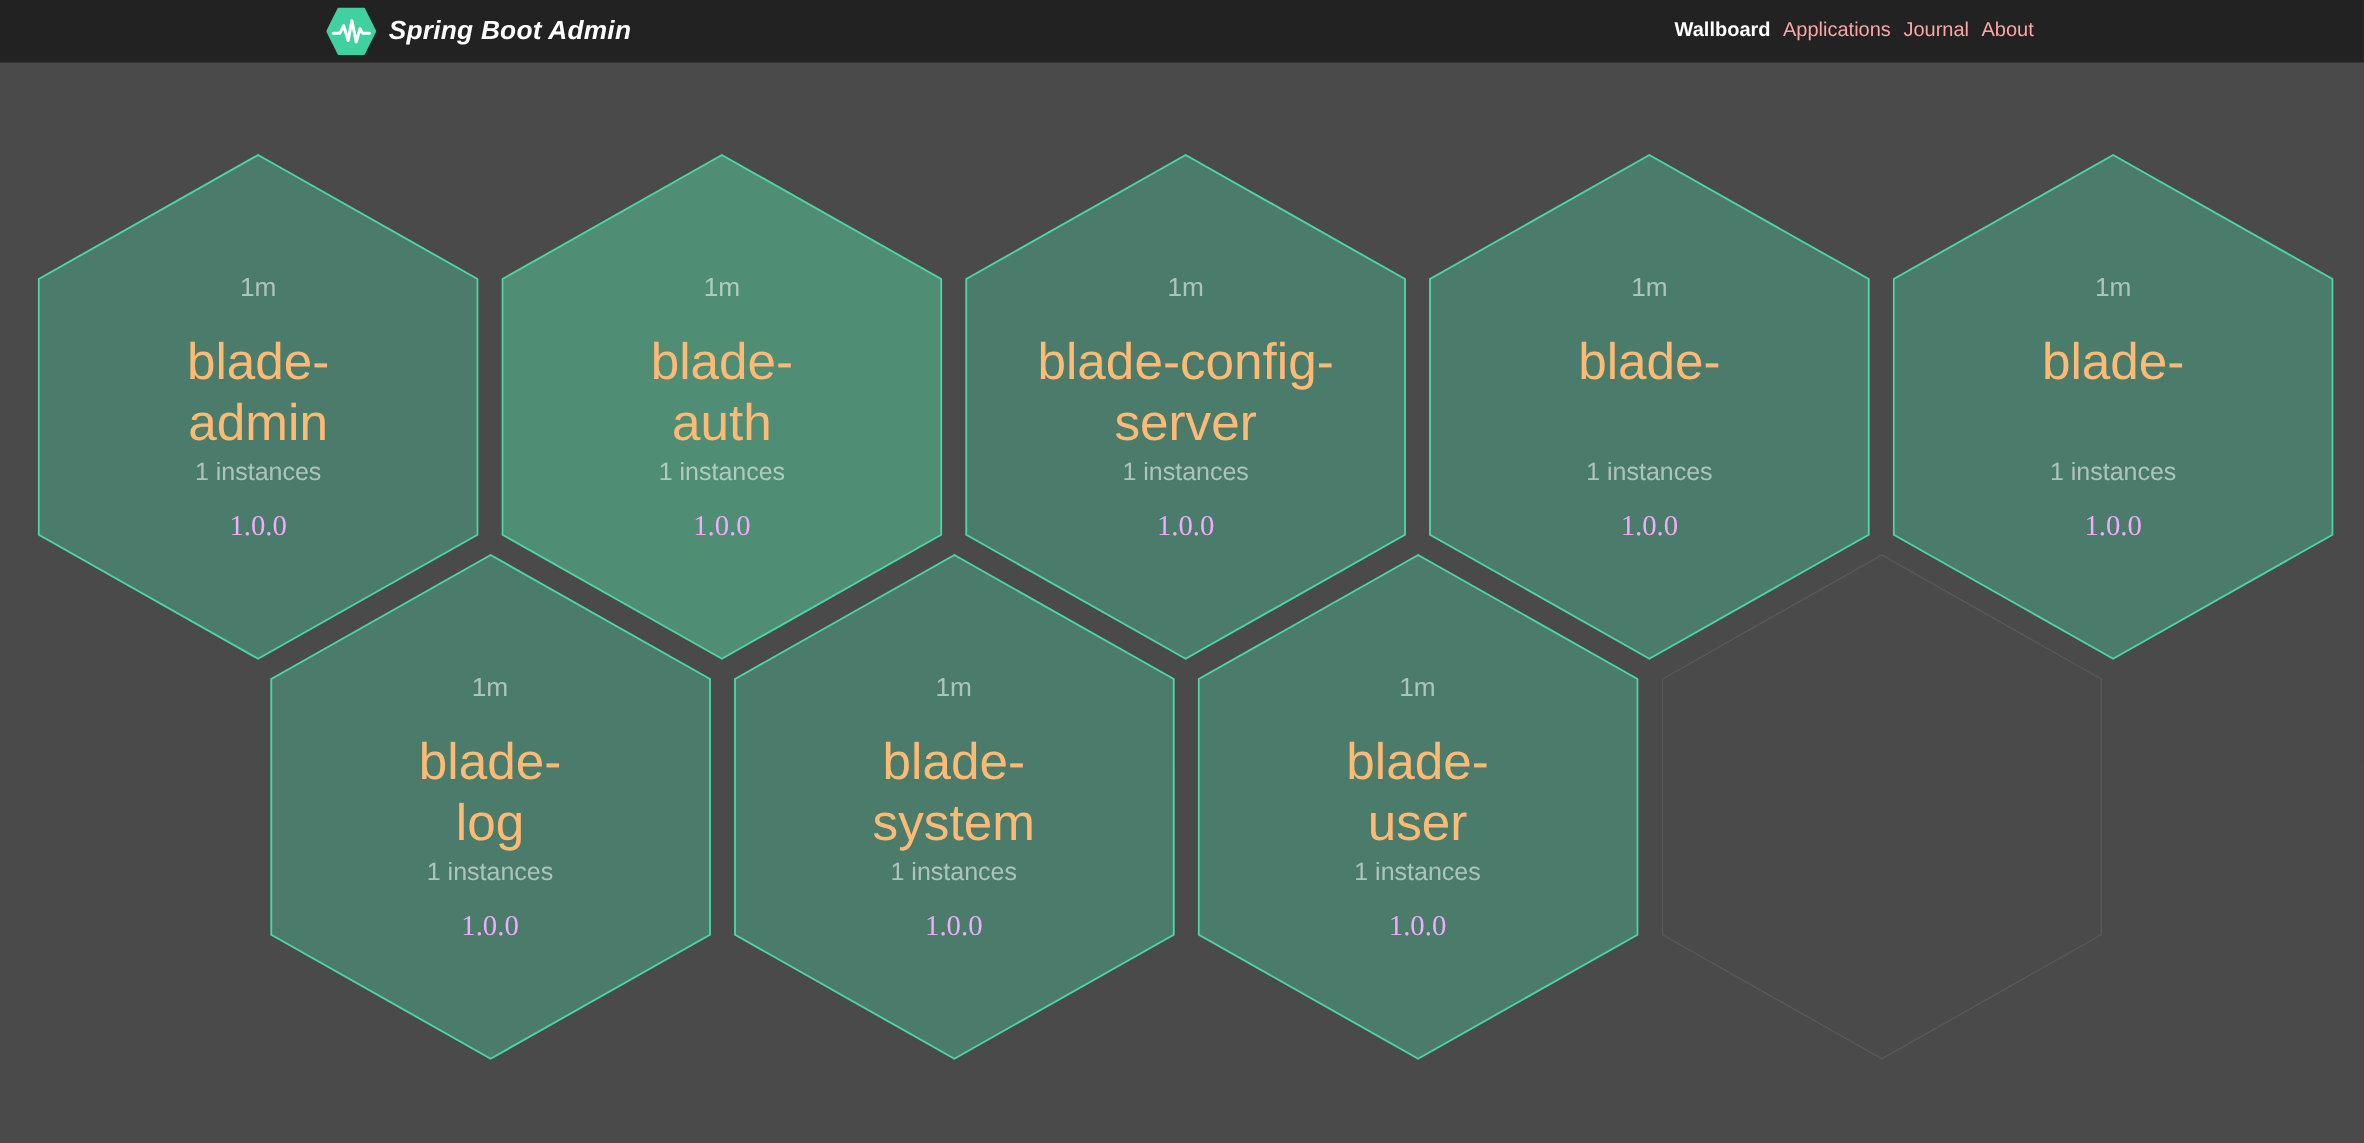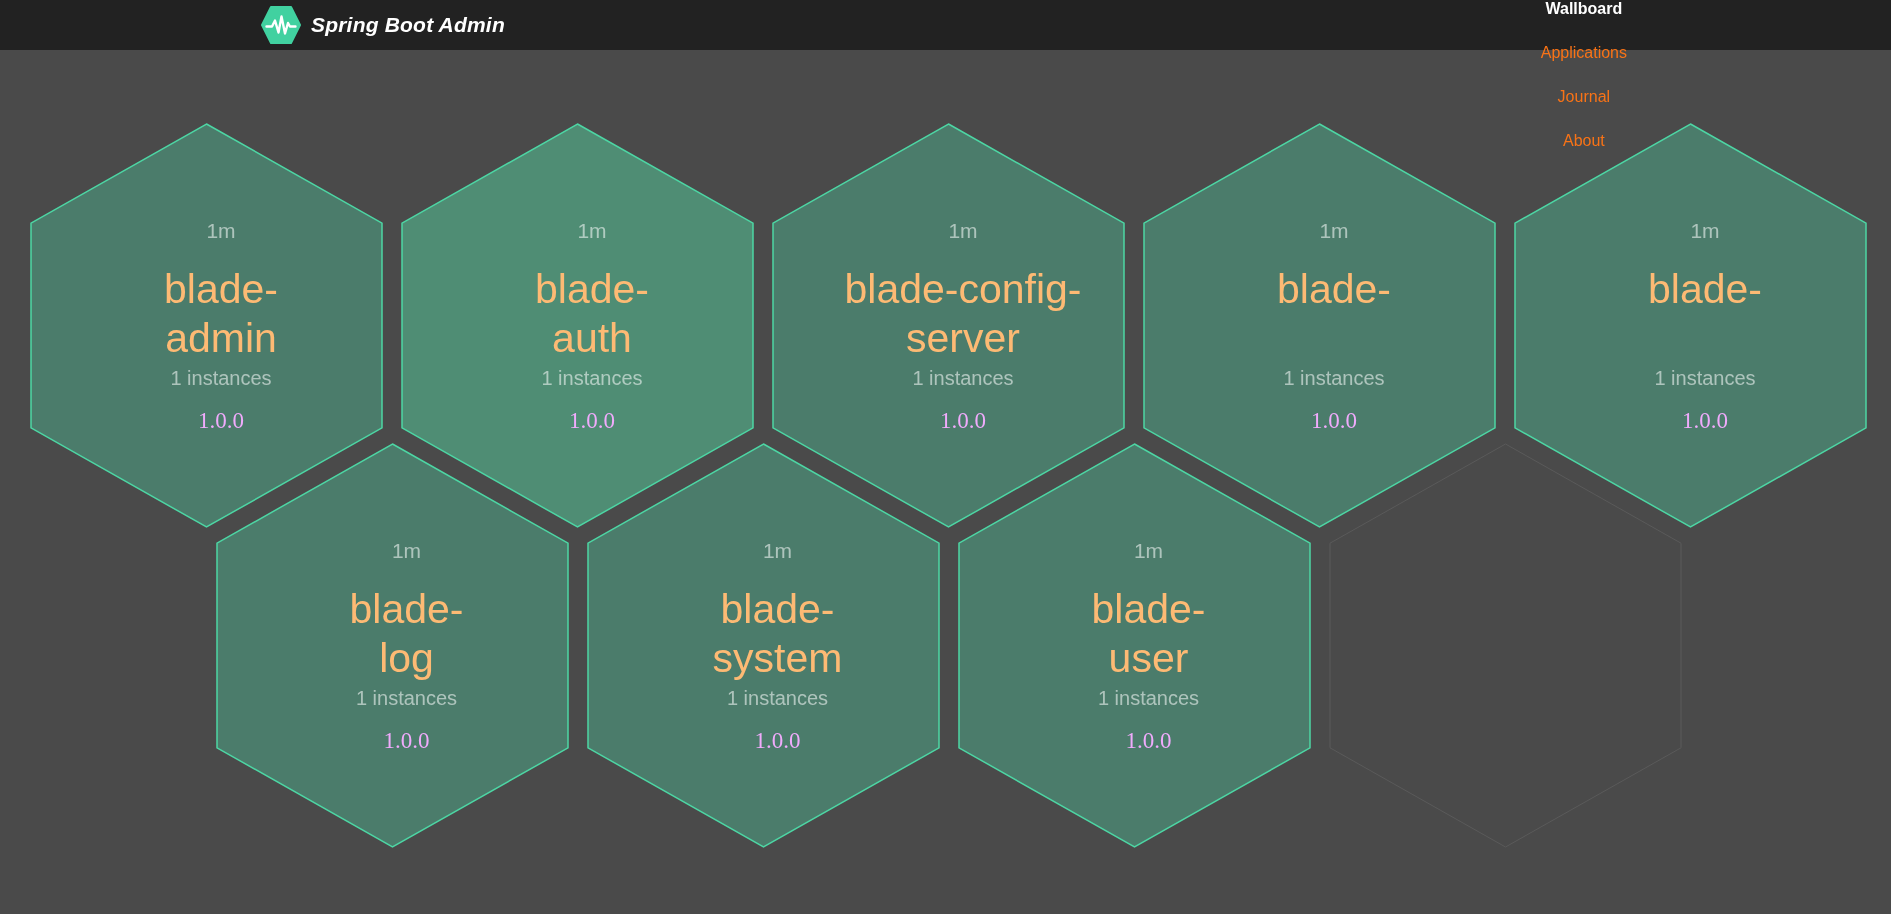--- a/index.html
+++ b/index.html
@@ -17,30 +17,30 @@
   .brand{
     position:absolute;left:261px;top:0;height:50px;
     display:flex;align-items:center;gap:10px;cursor:pointer;text-decoration:none;
   }
   .brand-logo{width:40px;height:38px;display:block;}
   .brand-title{
     color:#ffffff;font-size:21px;font-weight:700;letter-spacing:0.2px;white-space:nowrap;font-style:italic;
   }
   .nav-items{
     position:absolute;right:264px;top:0;height:50px;
-    display:flex;align-items:center;gap:26px;flex-direction:column;
+    display:flex;align-items:center;gap:10px;
   }
   .nav-item{
-    font-size:16px;color:#f97316;text-decoration:none;cursor:pointer;white-space:nowrap;
+    font-size:16px;color:#fca5a5;text-decoration:none;cursor:pointer;white-space:nowrap;
   }
   .nav-item.active{color:#ffffff;font-weight:700;}
   
   .wallboard{position:absolute;top:0;left:0;width:1891px;height:914px;}
   .hex{
-    position:absolute;width:353px;height:405px;cursor:pointer;padding-left:29px;
+    position:absolute;width:353px;height:405px;cursor:pointer;
   }
   .hex.empty{cursor:default;}
   .hex-svg{position:absolute;top:0;left:0;width:353px;height:405px;display:block;}
   .hex-content{
     position:absolute;top:0;left:0;width:100%;height:100%;
     text-align:center;color:#fff;pointer-events:none;
   }
   .hex-uptime{
     position:absolute;top:96px;width:100%;
     font-size:21px;line-height:24px;color:rgba(255,255,255,0.55);

